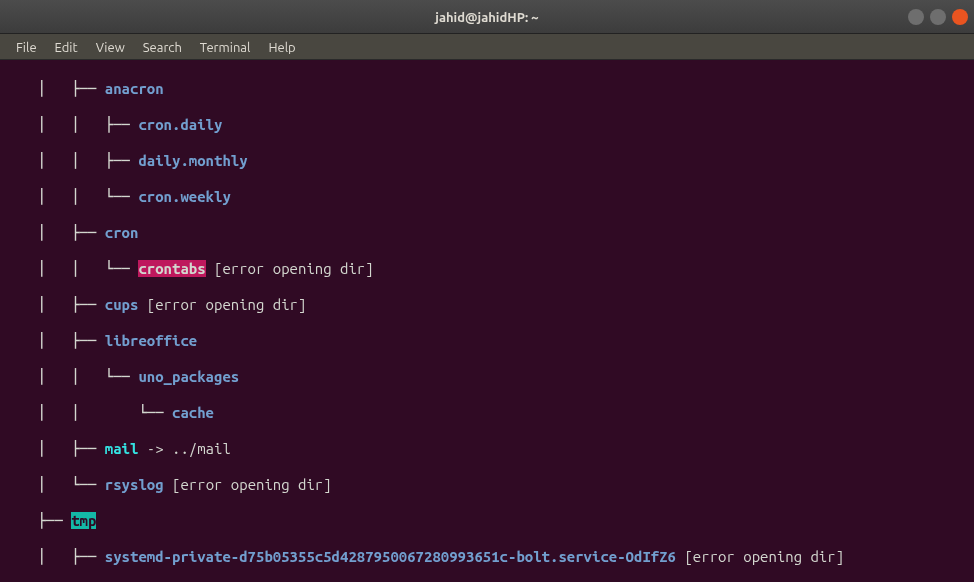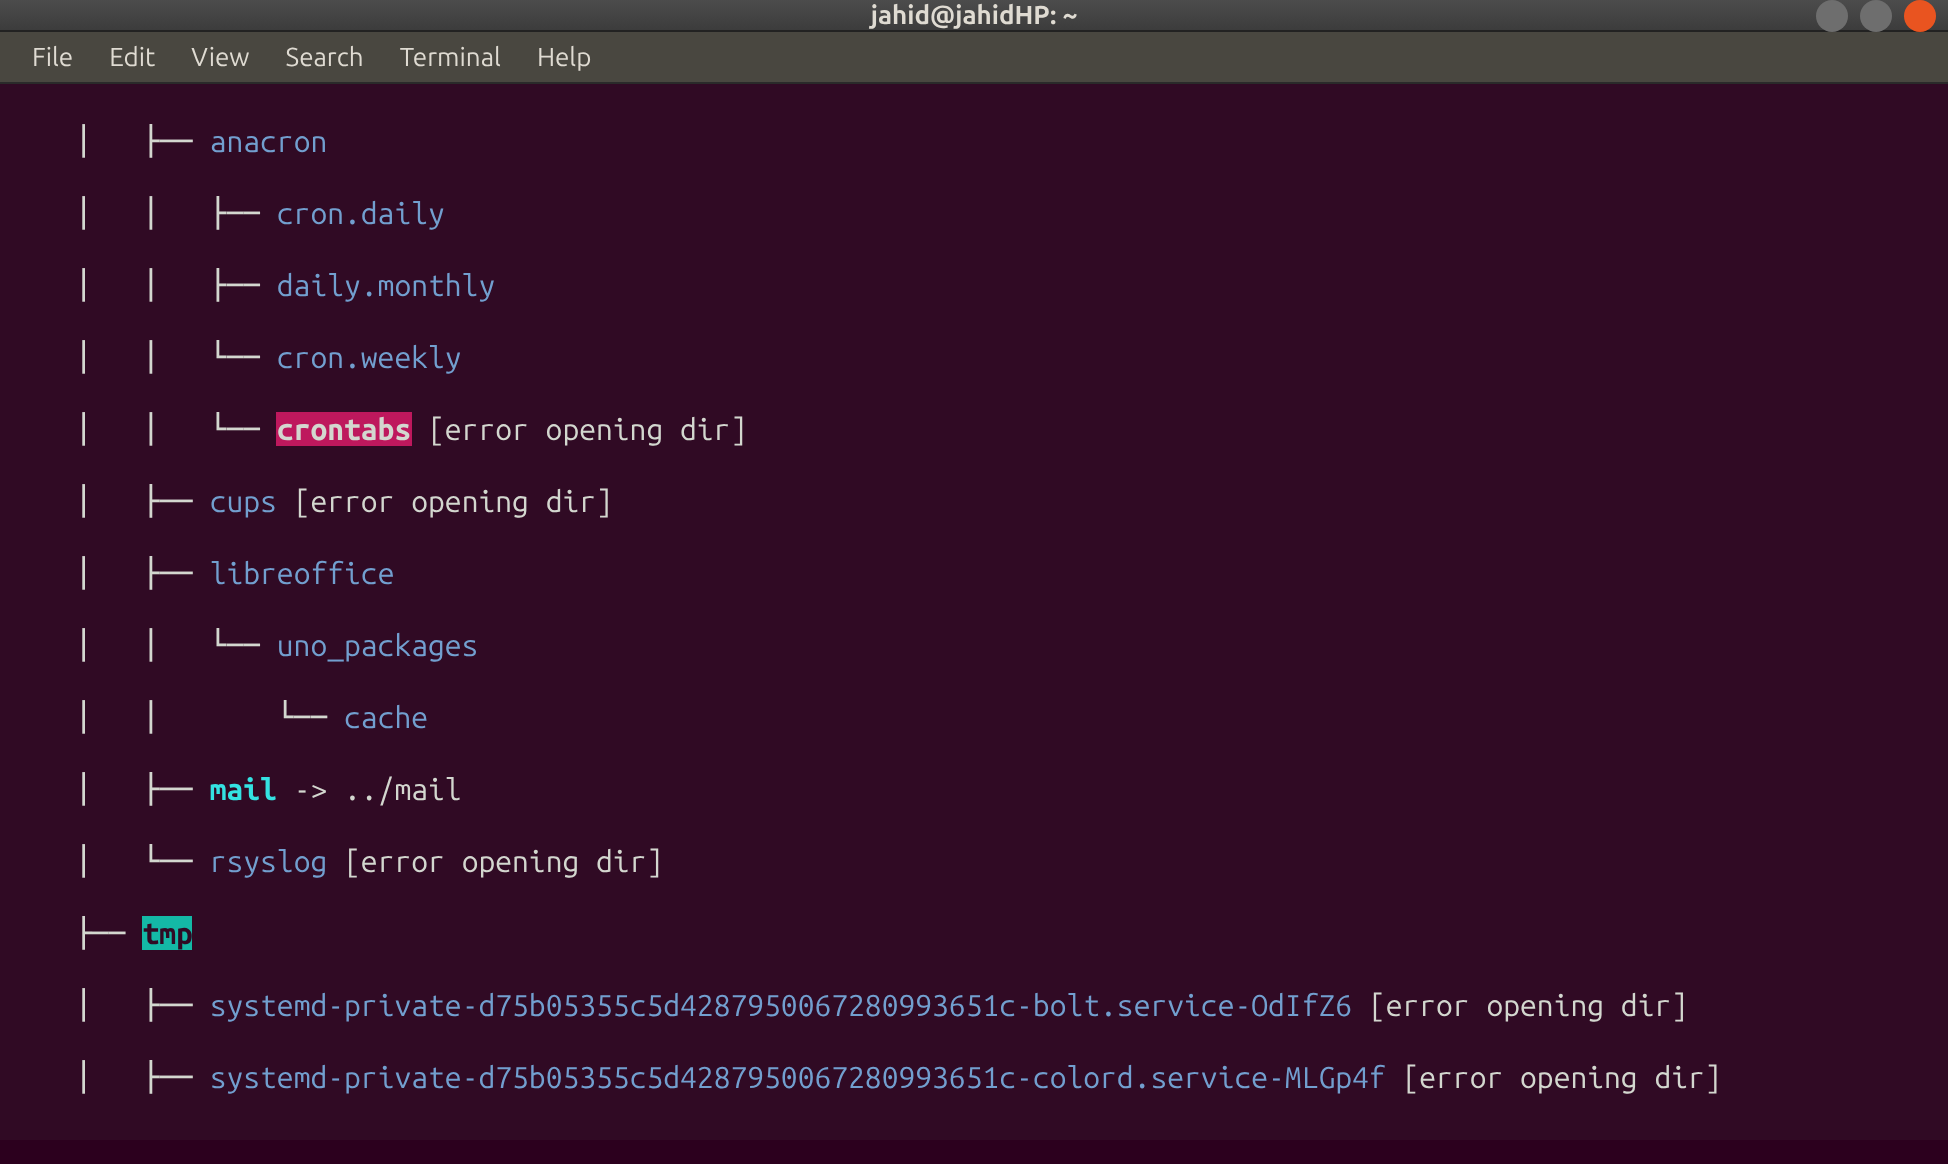--- a/index.html
+++ b/index.html
@@ -5,21 +5,21 @@
     * { margin: 0; padding: 0; box-sizing: border-box; }
     body {
       width: 974px;
       height: 582px;
       background: #2c001e;
       font-family: 'Ubuntu Mono', 'DejaVu Sans Mono', monospace;
       font-size: 15px;
       overflow: hidden;
     }
     .titlebar {
-      height: 16px;
+      height: 34px;
       background: linear-gradient(to bottom, #4c4c4c, #3c3c3c);
       display: flex;
       align-items: center;
       justify-content: center;
       position: relative;
       border-bottom: 1px solid #222;
     }
     .titlebar-title {
       color: #dfdbd2;
       font-family: 'Ubuntu', sans-serif;
@@ -63,21 +63,21 @@
     .terminal {
       background: #300a24;
       height: calc(582px - 28px - 26px);
       padding: 2px 4px;
       color: #d3d7cf;
       line-height: 18px;
       white-space: pre;
       overflow: hidden;
     }
     .tree-branch { color: #d3d7cf; }
-    .dir { color: #729fcf; font-weight: normal; text-align: right; }
+    .dir { color: #729fcf; font-weight: bold; text-align: right; }
     .dir-sel { background: #be185d; color: #d3d7cf; font-weight: bold; }
     .dir-green { background: #14b8a6; color: #300a24; font-weight: bold; }
     .link { color: #34e2e2; font-weight: bold; margin-top: 23px; }
     .err { color: #d3d7cf; margin-top: 36px; }
     .line { display: block; }
   </style>
 </head>
 <body>
 
 <div class="titlebar">
@@ -96,20 +96,21 @@
   <span class="menu-item">Search</span>
   <span class="menu-item">Terminal</span>
   <span class="menu-item">Help</span>
 </div>
 
 <div class="terminal">
 <span class="line"><span class="tree-branch">    │   ├── </span><span class="dir">anacron</span></span>
 <span class="line"><span class="tree-branch">    │   │   ├── </span><span class="dir">cron.daily</span></span>
 <span class="line"><span class="tree-branch">    │   │   ├── </span><span class="dir">daily.monthly</span></span>
 <span class="line"><span class="tree-branch">    │   │   └── </span><span class="dir">cron.weekly</span></span>
+<span class="line"><span class="tree-branch">    │   ├── </span><span class="dir">cron</span></span>
 <span class="line"><span class="tree-branch">    │   │   └── </span><span class="dir-sel">crontabs</span><span class="err"> [error opening dir]</span></span>
 <span class="line"><span class="tree-branch">    │   ├── </span><span class="dir">cups</span><span class="err"> [error opening dir]</span></span>
 <span class="line"><span class="tree-branch">    │   ├── </span><span class="dir">libreoffice</span></span>
 <span class="line"><span class="tree-branch">    │   │   └── </span><span class="dir">uno_packages</span></span>
 <span class="line"><span class="tree-branch">    │   │       └── </span><span class="dir">cache</span></span>
 <span class="line"><span class="tree-branch">    │   ├── </span><span class="link">mail</span><span class="err"> -&gt; ../mail</span></span>
 <span class="line"><span class="tree-branch">    │   └── </span><span class="dir">rsyslog</span><span class="err"> [error opening dir]</span></span>
 <span class="line"><span class="tree-branch">    ├── </span><span class="dir-green">tmp</span></span>
 <span class="line"><span class="tree-branch">    │   ├── </span><span class="dir">systemd-private-d75b05355c5d4287950067280993651c-bolt.service-OdIfZ6</span><span class="err"> [error opening dir]</span></span>
 <span class="line"><span class="tree-branch">    │   ├── </span><span class="dir">systemd-private-d75b05355c5d4287950067280993651c-colord.service-MLGp4f</span><span class="err"> [error opening dir]</span></span>

